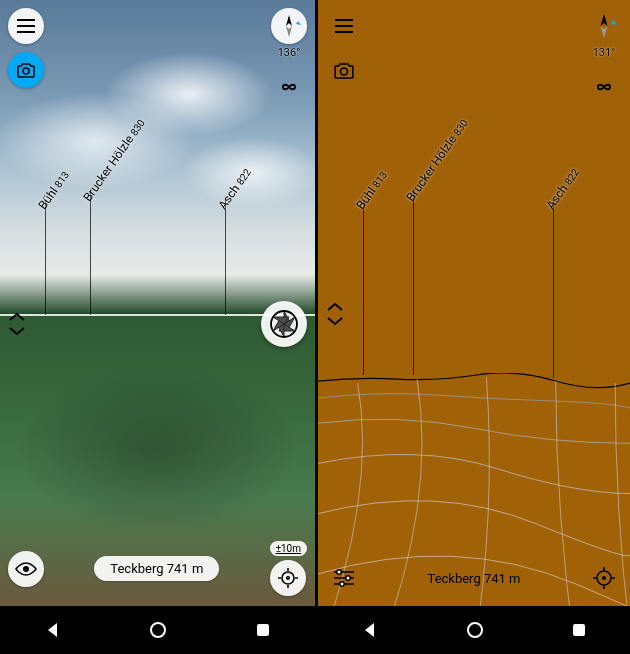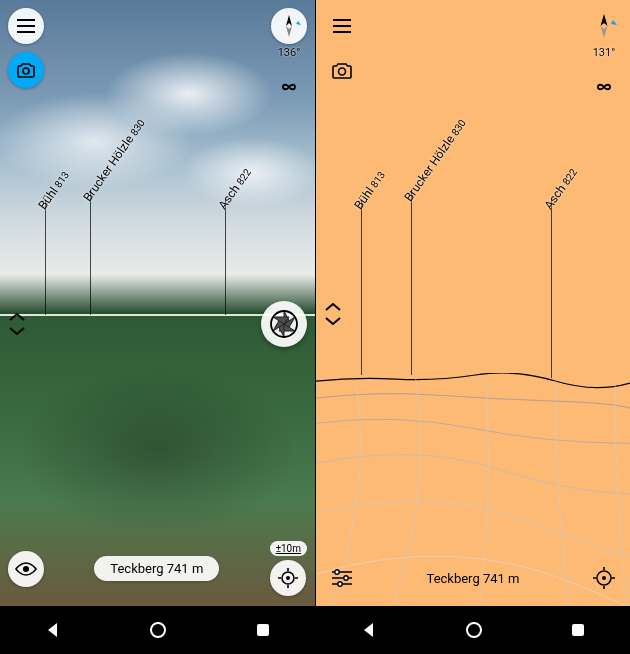--- a/index.html
+++ b/index.html
@@ -1,20 +1,20 @@
 <!DOCTYPE html>
 <html><head>
 <meta charset="utf-8">
 <style>
   * { margin: 0; padding: 0; box-sizing: border-box; }
   body { font-family: -apple-system, Roboto, Arial, sans-serif; background: #fff; }
   .dual { display: flex; width: 630px; height: 654px; }
   .pane { position: relative; width: 315px; height: 654px; overflow: hidden; }
   .pane-left { background: linear-gradient(to bottom, #5a7a9a 0%, #7a9ab5 15%, #a8c0d0 25%, #d5dde0 35%, #e8ebe8 42%, #244a2c 48%, #2d5a33 55%, #3a6a3f 65%, #4a7a4f 75%, #6b5a3e 90%, #7a6545 100%); }
-  .pane-right { background: #fdba74; border-left: 1px solid #000000; }
+  .pane-right { background: #a16207; border-left: 3px solid #000000; }
   
   
   .clouds { position: absolute; top: 0; left: 0; right: 0; height: 48%; background:
     radial-gradient(ellipse 120px 60px at 60% 30%, rgba(255,255,255,.85), transparent 70%),
     radial-gradient(ellipse 140px 70px at 30% 45%, rgba(255,255,255,.7), transparent 70%),
     radial-gradient(ellipse 100px 50px at 80% 55%, rgba(255,255,255,.75), transparent 70%);
   }
   
   .horizon-l { position: absolute; top: 48%; left: 0; right: 0; height: 2px; background: rgba(255,255,255,.85); }
   

